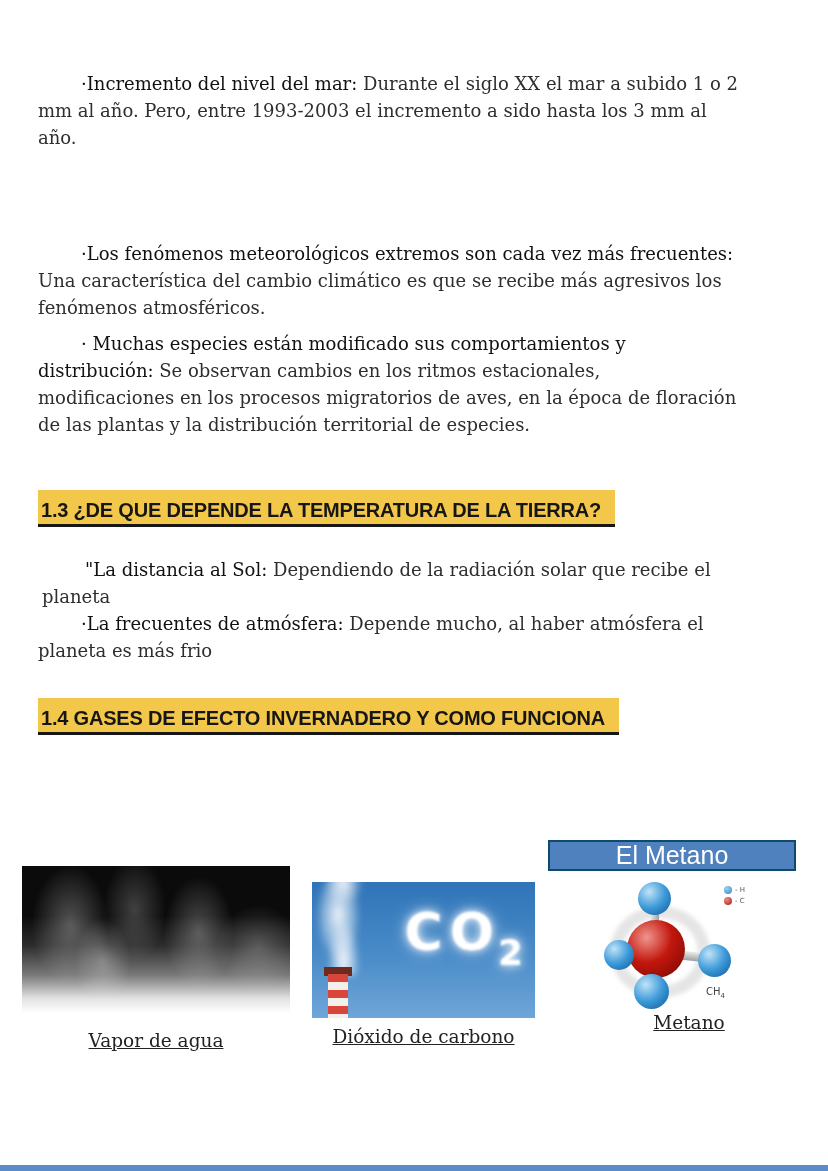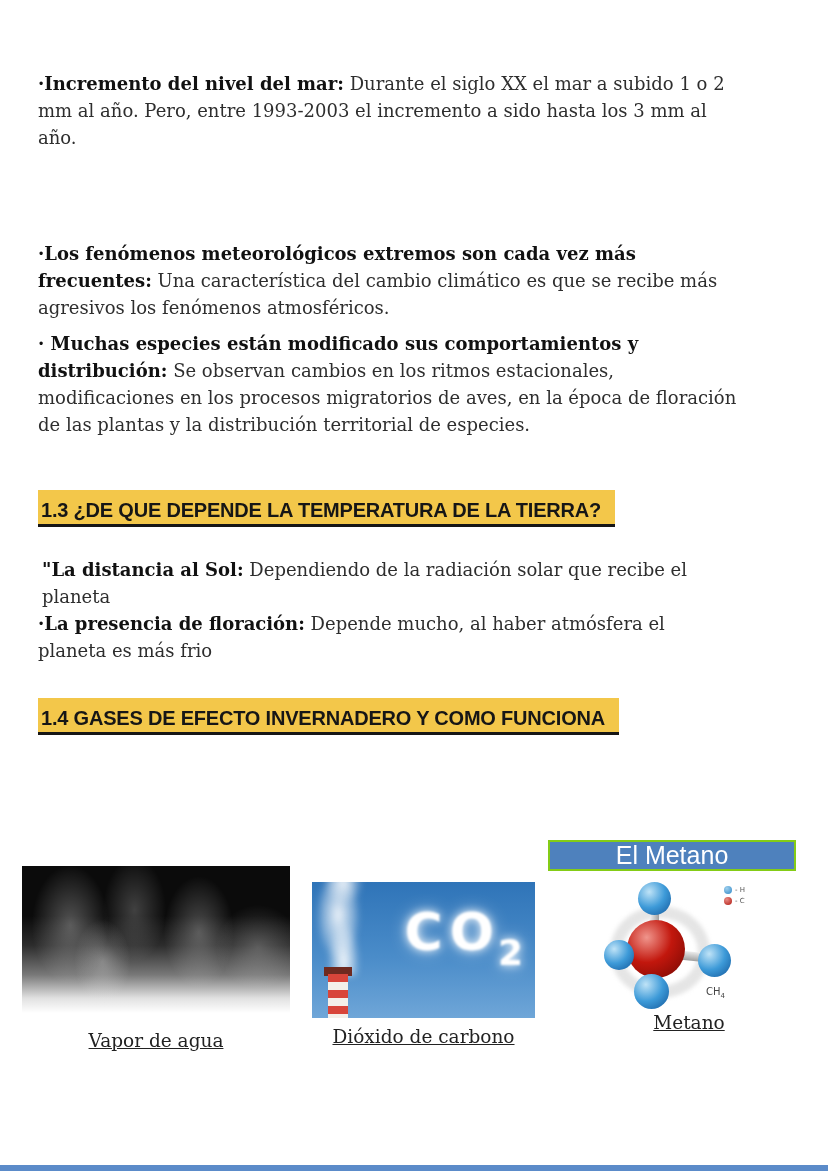--- a/index.html
+++ b/index.html
@@ -1,28 +1,28 @@
 <!DOCTYPE html>
 <html><head>
 <meta charset="utf-8">
 <style>
   html,body{margin:0;padding:0;background:#fff;}
   .page{position:relative;width:828px;height:1171px;background:#ffffff;overflow:hidden;
         font-family:"DejaVu Serif",serif;color:#2e2e2e;}
   
   .para{position:absolute;left:38px;width:700px;margin:0;font-size:18px;line-height:27px;}
-  .para .lead{font-weight:bold;color:#111;}
+  .para .lead{font-weight:normal;color:#111;margin-left:43px;}
   .para.indent{left:42px;}
   .heading{position:absolute;left:38px;font-family:"Liberation Sans",sans-serif;
            font-weight:bold;font-size:20px;letter-spacing:-0.2px;color:#161616;}
   .heading .hl{background:#F3C74A;display:inline-block;padding:9px 14px 2px 3px;
                border-bottom:3px solid #161616;}
   
   .metano-banner{position:absolute;left:548px;top:840px;width:248px;height:31px;
-                 background:#4E81BD;border:2px solid #84cc16;box-sizing:border-box;
+                 background:#4E81BD;border:2px solid #0c4a6e;box-sizing:border-box;
                  display:flex;align-items:center;justify-content:center;
                  font-family:"Liberation Sans",sans-serif;font-size:25px;color:#fff;}
   
   .fig-vapor{position:absolute;left:22px;top:866px;width:268px;height:147px;
     background:
       radial-gradient(ellipse 55px 85px at 18% 40%, rgba(255,255,255,0.30), transparent 70%),
       radial-gradient(ellipse 45px 75px at 42% 30%, rgba(255,255,255,0.22), transparent 70%),
       radial-gradient(ellipse 50px 80px at 66% 45%, rgba(255,255,255,0.28), transparent 70%),
       radial-gradient(ellipse 60px 60px at 88% 55%, rgba(255,255,255,0.22), transparent 70%),
       radial-gradient(ellipse 40px 60px at 30% 65%, rgba(230,230,230,0.35), transparent 70%),
@@ -88,21 +88,21 @@
 
 
   <p class="para" style="top:240px"><b class="lead">·Los fenómenos meteorológicos extremos son cada vez más frecuentes:</b><span> Una característica del cambio climático es que se recibe más agresivos los fenómenos atmosféricos.</span></p>
 
   <p class="para" style="top:330px"><b class="lead">· Muchas especies están modificado sus comportamientos y distribución:</b><span> Se observan cambios en los ritmos estacionales, modificaciones en los procesos migratorios de aves, en la época de floración de las plantas y la distribución territorial de especies.</span></p>
 
   <div class="heading" style="top:490px"><span class="hl">1.3 ¿DE QUE DEPENDE LA TEMPERATURA DE LA TIERRA?</span></div>
 
   <p class="para indent" style="top:556px"><b class="lead">"La distancia al Sol:</b><span> Dependiendo de la radiación solar que recibe el planeta</span></p>
 
-  <p class="para" style="top:610px"><b class="lead">·La presencia de floración:</b><span> Depende mucho, al haber atmósfera el planeta es más frio</span></p>
+  <p class="para" style="top:610px"><b class="lead">·La frecuentes de atmósfera:</b><span> Depende mucho, al haber atmósfera el planeta es más frio</span></p>
 
   <div class="heading" style="top:698px"><span class="hl">1.4 GASES DE EFECTO INVERNADERO Y COMO FUNCIONA</span></div>
 
 
   <div class="metano-banner">
       <span>El Metano</span>
     </div>
 
   <div class="fig-vapor"></div>
 

